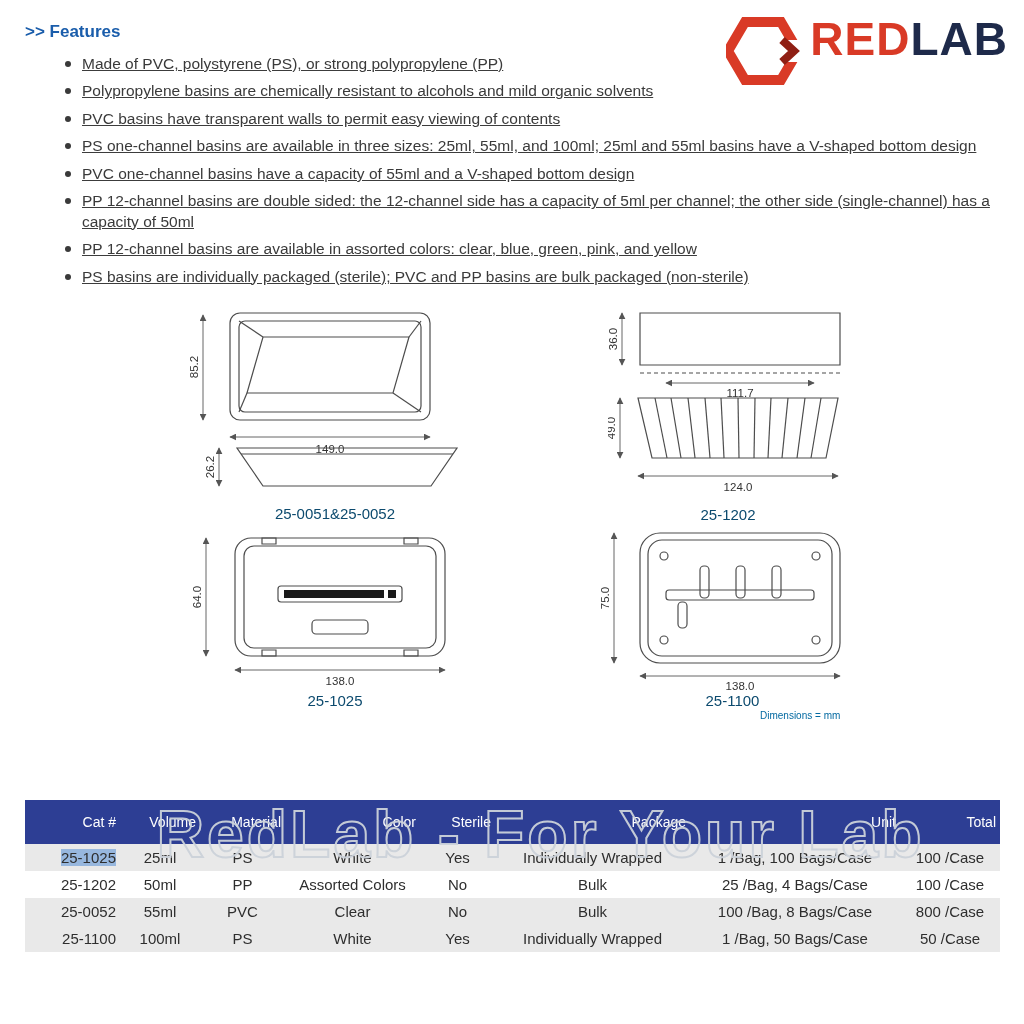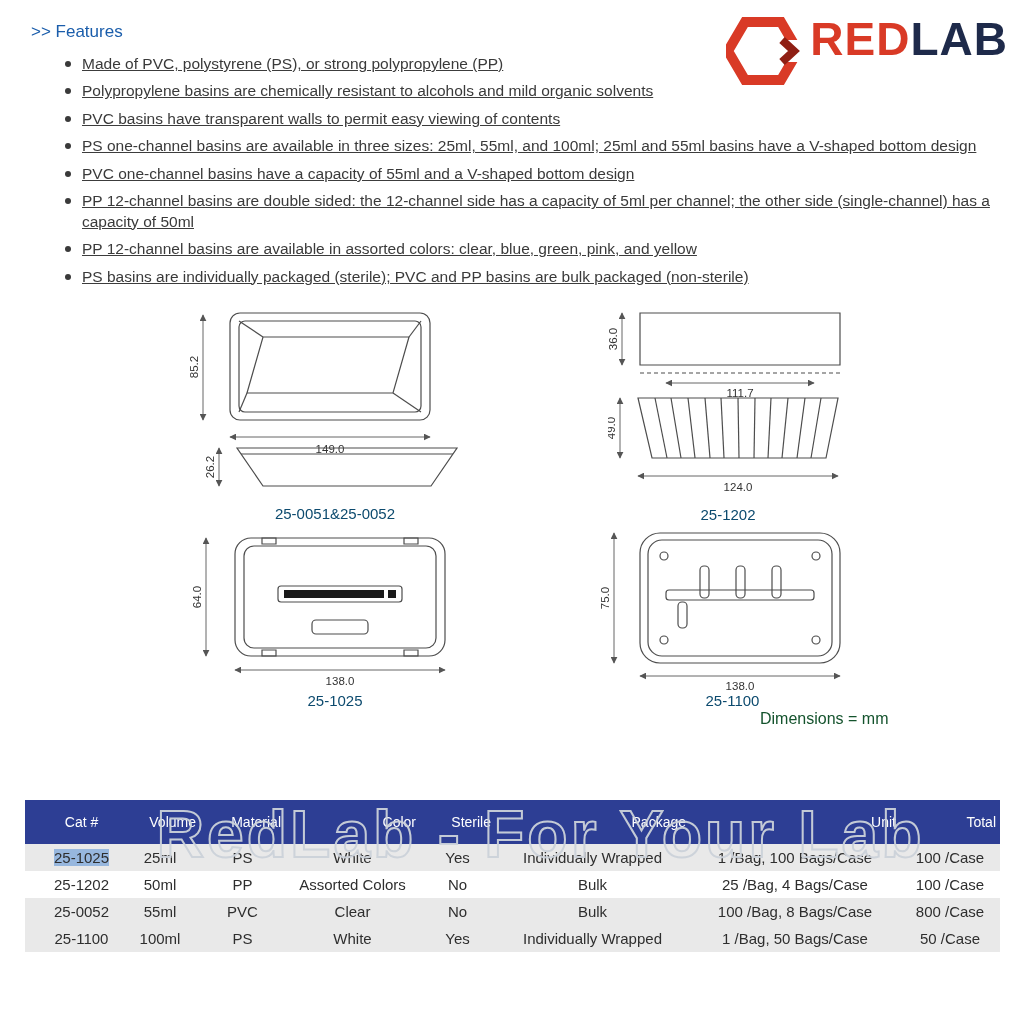--- a/index.html
+++ b/index.html
@@ -3,21 +3,21 @@
 <meta charset="utf-8">
 <style>
   html,body { margin:0; padding:0; background:#ffffff; }
   .page {
     position:relative; width:1024px; height:1024px; background:#ffffff;
     font-family:"Liberation Sans", sans-serif; overflow:hidden; color:#3c3c3c;
   }
 
   
   .features { position:absolute; left:25px; top:22px; width:985px; }
-  .features-title { color:#1a5dab; font-weight:normal; font-size:17px;margin-left:6px; }
+  .features-title { color:#1a5dab; font-weight:bold; font-size:17px; }
   ul.feature-list { margin:12px 0 0 40px; padding:0; list-style:none;text-decoration:underline; }
   ul.feature-list li {
     position:relative; padding-left:17px; font-size:15.5px; color:#3a3a3a;
     margin-bottom:7px; line-height:1.32;
   }
   ul.feature-list li::before {
     content:""; position:absolute; left:0; top:7px; width:6px; height:6px;
     border-radius:50%; background:#3a3a3a;
   }
 
@@ -27,34 +27,34 @@
   .logo-text .red { color:#d93a26; }
   .logo-text .lab { color:#1e2a4a; }
 
   
   .dsvg { position:absolute; }
   .dsvg line, .dsvg rect, .dsvg polygon, .dsvg path { vector-effect:non-scaling-stroke; }
   .draw { stroke:#4d4d4d; stroke-width:1.2; fill:none; }
   .dimline { stroke:#666; stroke-width:1; fill:none; }
   .dimtext { font-family:"Liberation Sans", sans-serif; font-size:11.5px; fill:#333; }
   .dcap { position:absolute; text-align:center; font-size:15px; color:#0c4a6e; }
-  .dims-note { position:absolute; left:760px; top:710px; width:220px; font-size:16px; color:#14532d; }
+  .dims-note { position:absolute; left:760px; top:710px; width:220px; font-size:10px; color:#0369a1; }
 
   
   .spec-table {
     position:absolute; left:25px; top:800px; width:975px; border-collapse:collapse;
     font-size:15px; color:#2e2e2e; table-layout:fixed;
   }
   .spec-table th {
     background:#2d3e94; color:#ffffff; font-weight:normal; font-size:14px;
     height:44px; text-align:right; padding:0 4px;
   }
   .spec-table td { height:27px; text-align:center; padding:0 4px; white-space:nowrap; overflow:hidden; }
   .spec-table tr.alt { background:#e9e9e9; }
-  .spec-table th.col-cat, .spec-table td.col-cat { text-align:center; padding-left:22px; }
+  .spec-table th.col-cat, .spec-table td.col-cat { text-align:right; padding-left:22px; }
   .sel { background:rgba(84,142,214,0.55); }
 
   
   .watermark {
     position:absolute; left:25px; top:796px; width:975px; text-align:center;
     font-size:66px; font-weight:bold; letter-spacing:3px;
     color:transparent; -webkit-text-stroke:2px #ccd2da; opacity:0.95;
     pointer-events:none; z-index:5; white-space:nowrap;margin-left:28px;
   }
 </style>

